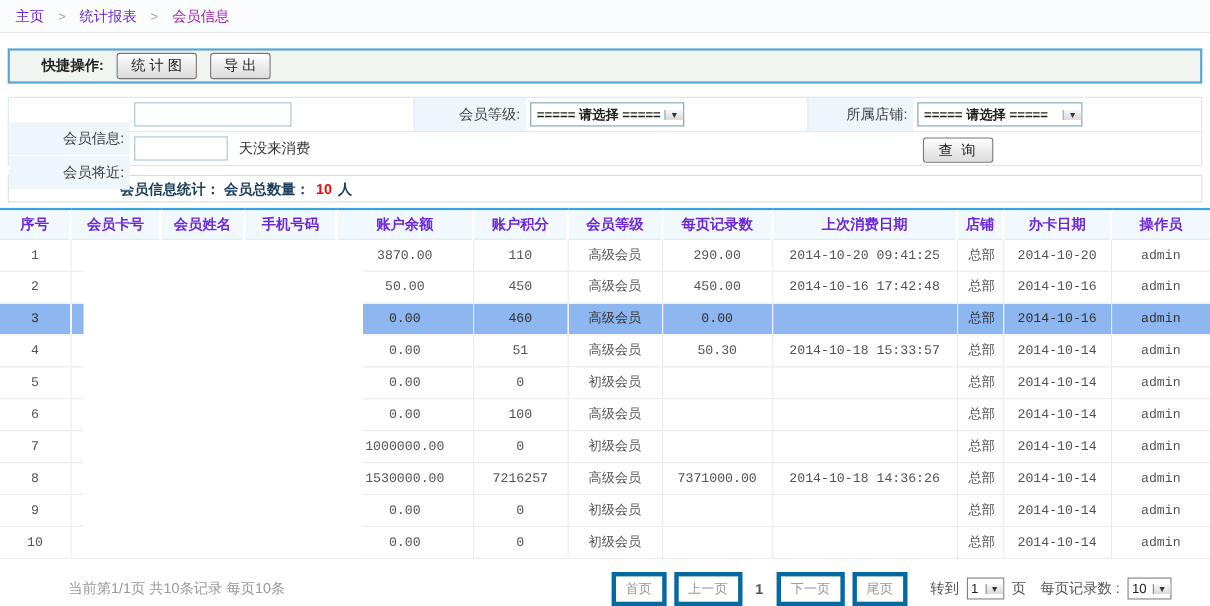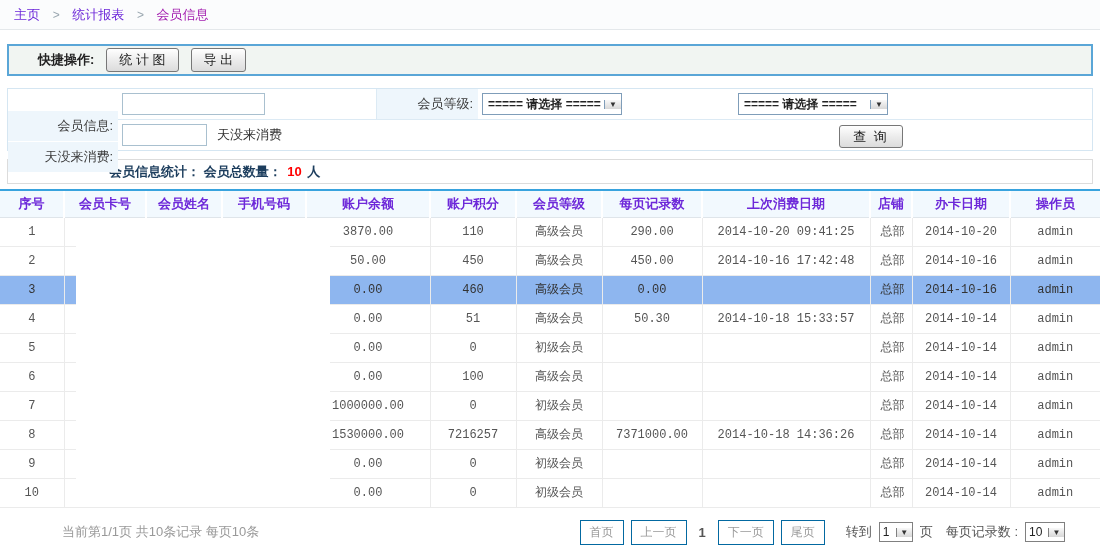--- a/index.html
+++ b/index.html
@@ -65,21 +65,21 @@
   tr.highlight td { background: #8eb6ef; color: #333; }
   .al-center { text-align: center; } .al-right { text-align: center; }
   .mono { font-family: "Liberation Mono", "DejaVu Sans Mono", monospace; }
   .redaction { position: absolute; left: 76px; top: 29px; width: 254px; height: 289px;
     background: #fff; z-index: 2; }
 
   
   .footer { display: flex; align-items: center; padding: 12px 35px 0 62px; }
   .page-summary { color: #999; font-size: 13px; }
   .pager { margin-left: auto; display: flex; align-items: center; gap: 7px; }
-  .pg-btn { border: 1px solid #0369a1; background: #fff; color: #999; font-size: 12px;
+  .pg-btn { border: 4px solid #0369a1; background: #fff; color: #999; font-size: 12px;
     padding: 3px 9px; cursor: pointer; }
   .pg-current { font-weight: bold; color: #555; font-size: 13px; margin: 0 5px; }
   .pg-text { color: #555; font-size: 13px; }
   .sel-small { border: 1px solid #808080; height: 20px; margin-left: 0; }
   .sel-small .sel-val { font-weight: normal; font-size: 12px; padding: 0 3px; }
   .sel-small .sel-arrow { width: 16px; border-left: 1px solid #808080; }
   .sel-goto { width: 34px; } .sel-size { width: 40px; }
 </style>
 </head>
 <body>
@@ -104,29 +104,30 @@
     <div class="fctrl fc-1">
       <input class="txt-input inp-info" value="" style="">
     </div>
     <div class="flabel fl-2">会员等级:</div>
     <div class="fctrl fc-2">
       <div class="sel sel-level">
         <span class="sel-val">===== 请选择 =====</span>
         <span class="sel-arrow">▼</span>
       </div>
     </div>
+    <div class="flabel fl-3">所属店铺:</div>
     <div class="fctrl fc-3">
       <div class="sel sel-store">
         <span class="sel-val">===== 请选择 =====</span>
         <span class="sel-arrow">▼</span>
       </div>
     </div>
   </div>
   <div class="frow">
-    <div class="flabel fl-1">天没来消费:</div>
+    <div class="flabel fl-1">会员将近:</div>
     <div class="fctrl">
       <input class="txt-input inp-days" value="" style="">
       <span class="days-suffix">天没来消费</span>
     </div>
   </div>
   <button class="btn search-btn">查  询</button>
 </div>
 
 <div class="statsbar">
   <span>会员信息统计：</span>

